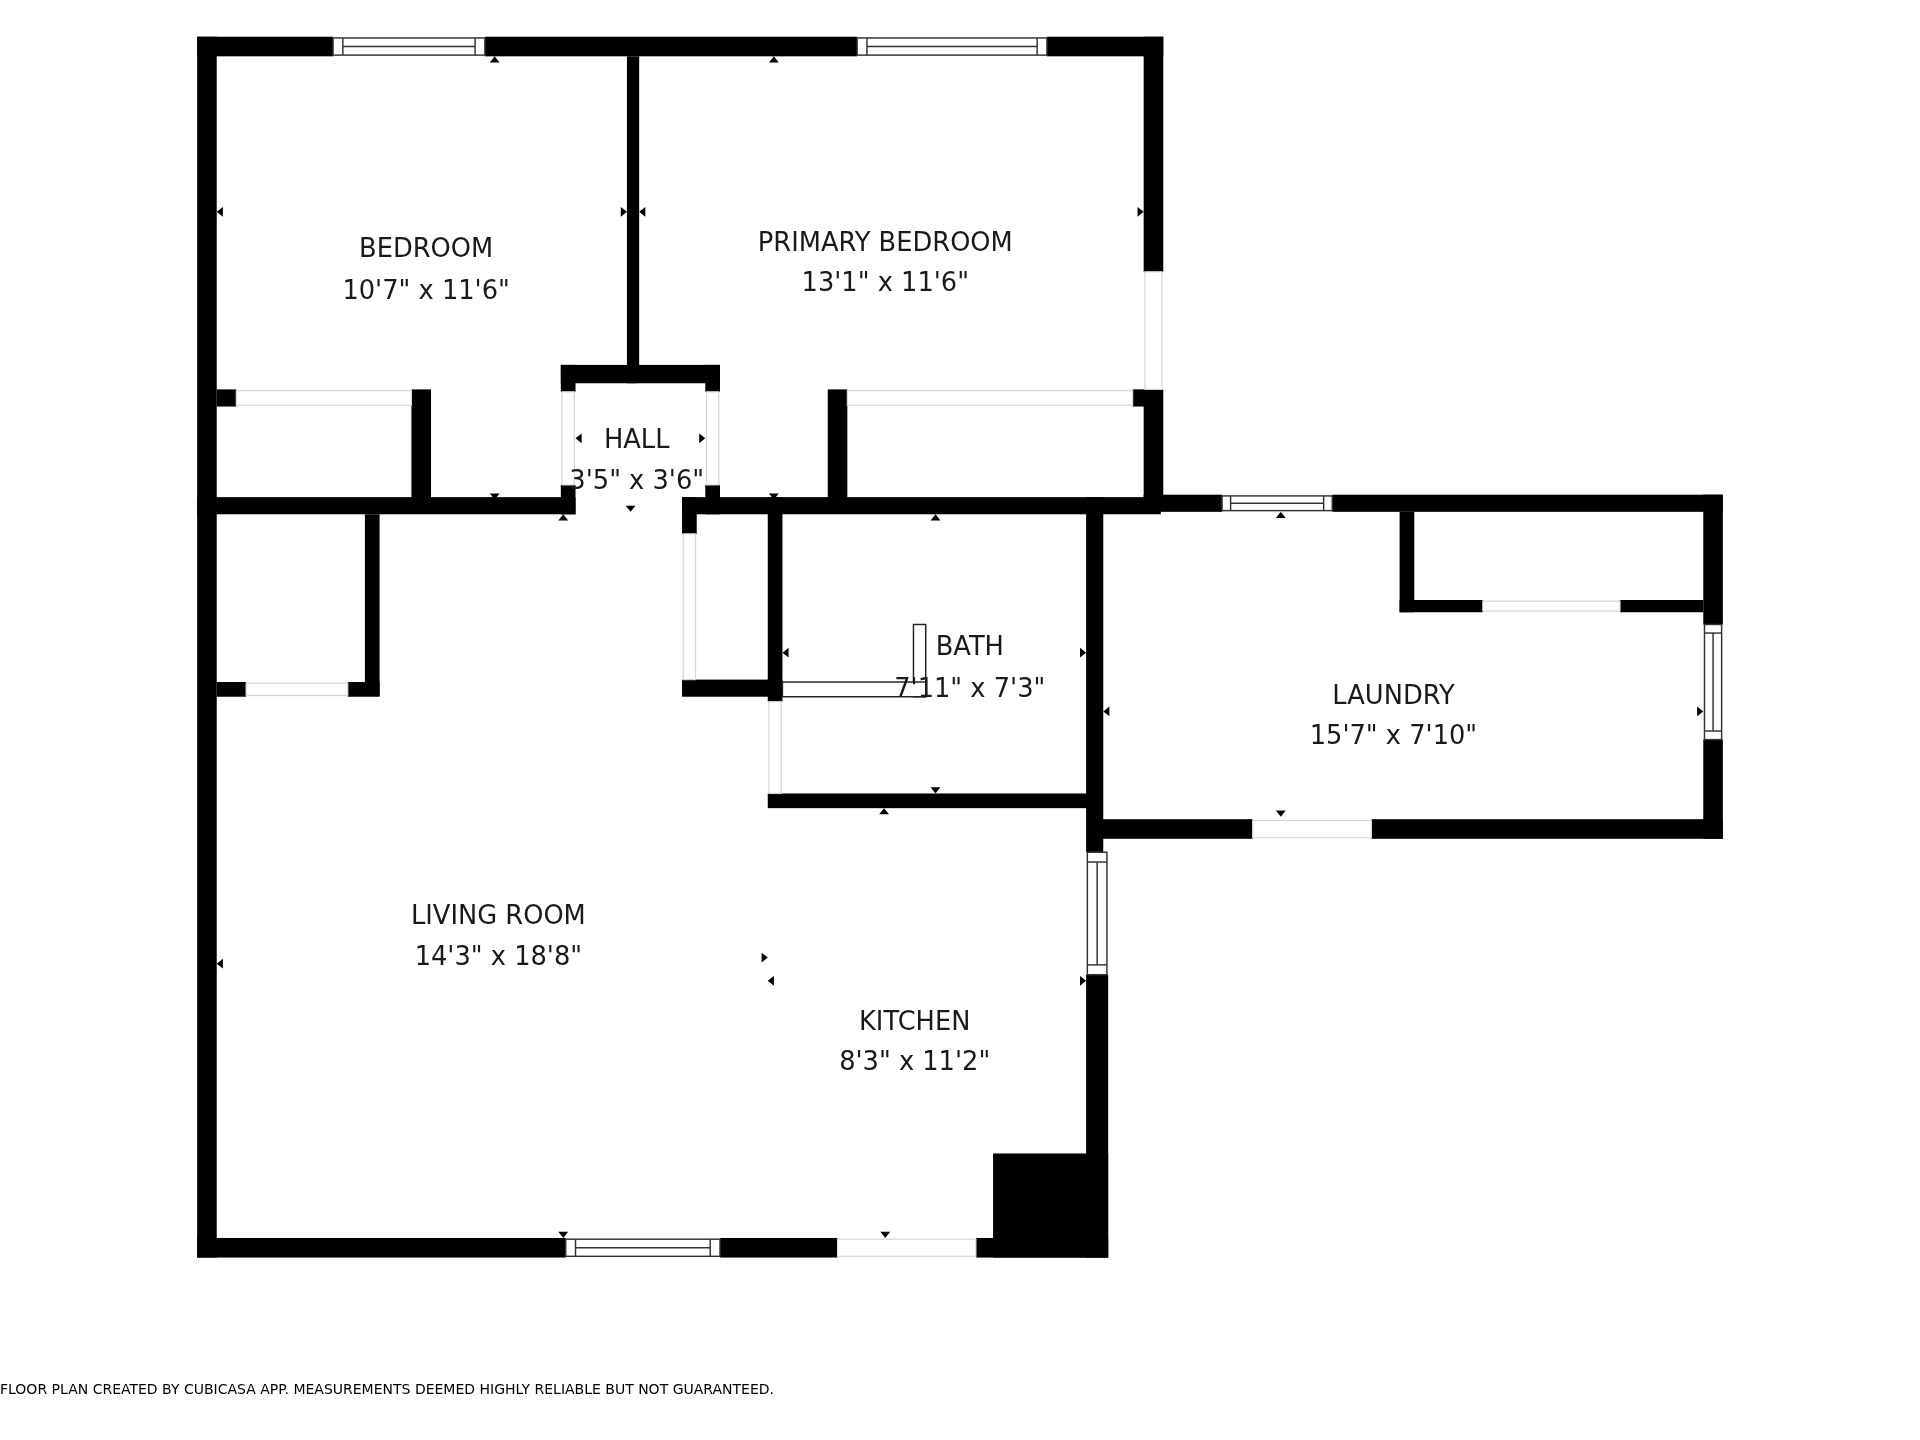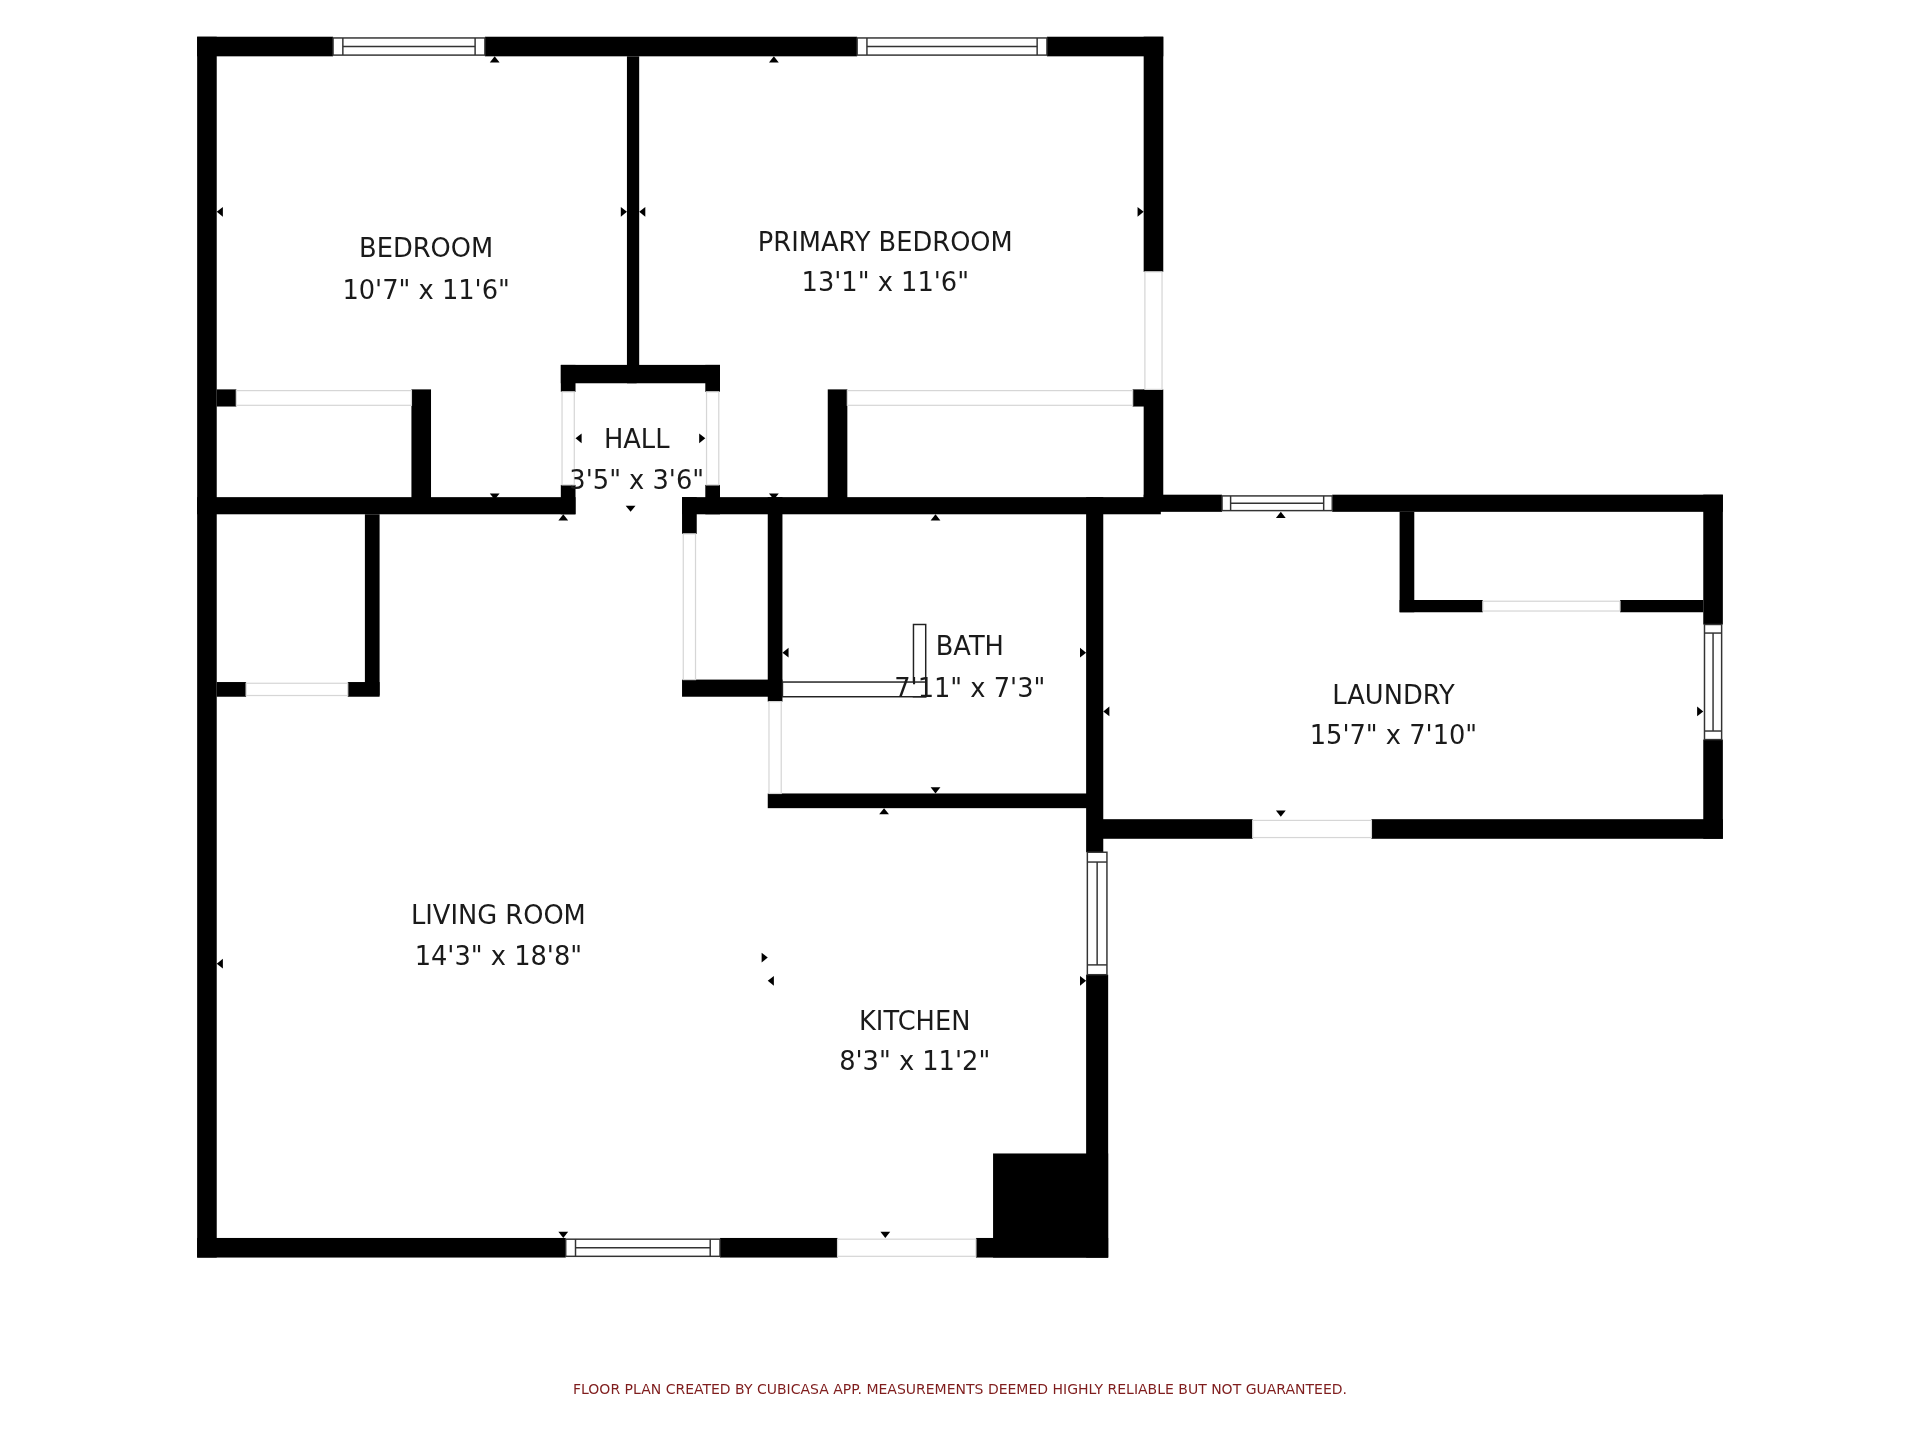--- a/index.html
+++ b/index.html
@@ -11,23 +11,23 @@
   .mk { fill: #000000; }
   .room-name, .room-dim {
     font-family: "DejaVu Sans", sans-serif;
     fill: #1a1a1a;
     text-anchor: middle;
   }
   .room-name { font-size: 21px; }
   .room-dim { font-size: 21px; }
   .footer {
     position: absolute; left: 0; width: 1920px; top: 1381px;
-    text-align: center;
+    text-align: left;
     font-family: "DejaVu Sans", sans-serif;
-    font-size: 14px; color: #7f1d1d; letter-spacing: 0px;
+    font-size: 14px; color: #000000; letter-spacing: 0px;
   }
 </style>
 </head>
 <body>
 
 <svg id="plan" viewBox="0 0 1568 1176" preserveAspectRatio="none" xmlns="http://www.w3.org/2000/svg">
 
   <g>
 
     <rect class="wall" x="161" y="30" width="111" height="16"></rect>

